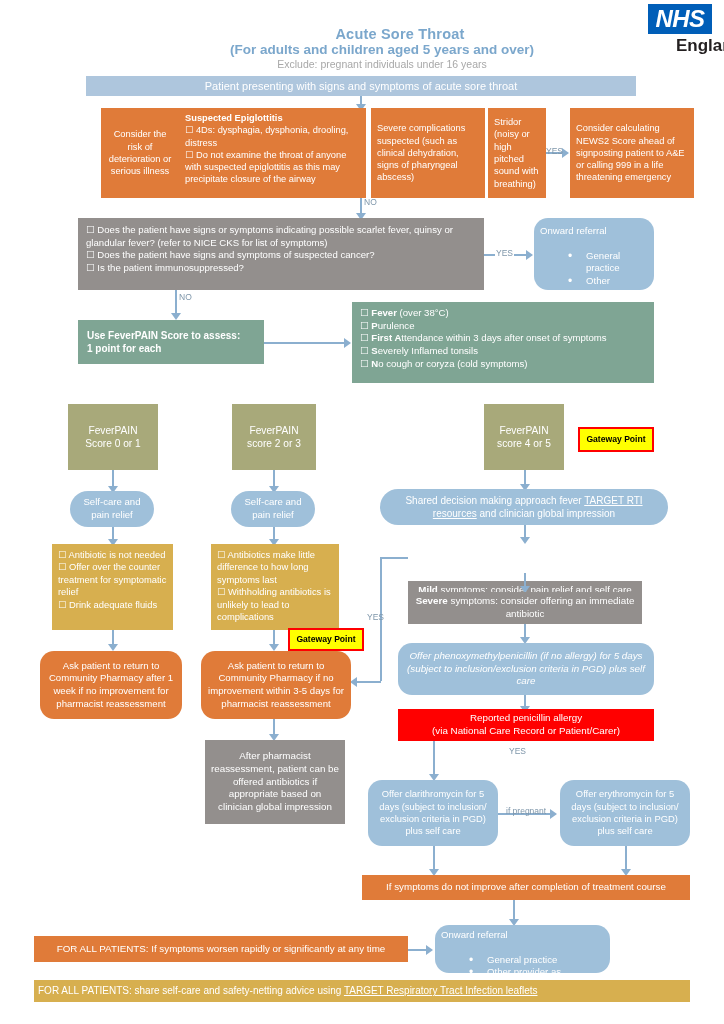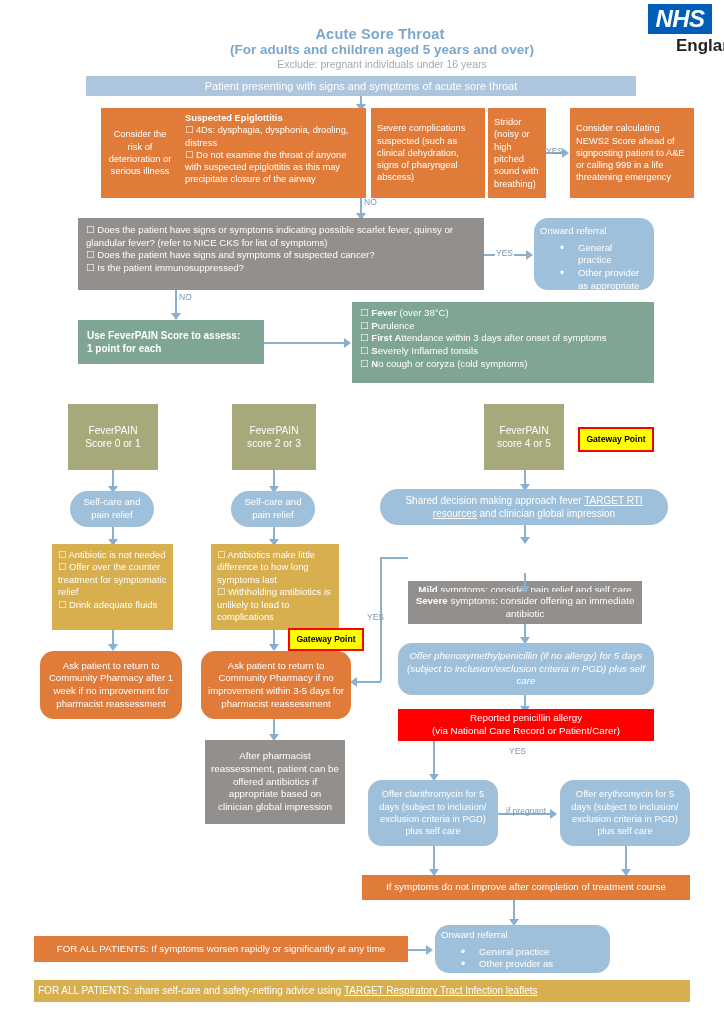--- a/index.html
+++ b/index.html
@@ -44,30 +44,30 @@
   .hline{height:1.6px;}
   .arrow-d{position:absolute;width:0;height:0;border-left:5px solid transparent;
      border-right:5px solid transparent;border-top:7px solid #8BAFCF;}
   .arrow-r{position:absolute;width:0;height:0;border-top:5px solid transparent;
      border-bottom:5px solid transparent;border-left:7px solid #8BAFCF;}
   .arrow-l{position:absolute;width:0;height:0;border-top:5px solid transparent;
      border-bottom:5px solid transparent;border-right:7px solid #8BAFCF;}
   .lbl{position:absolute;font-size:8.5px;color:#7E96AA;background:#fff;padding:0 1px;white-space:nowrap;}
 
   .cb{font-family:"DejaVu Sans", sans-serif;}
-  ul.bul{margin:4px;padding-left:16px;list-style:none;}
+  ul.bul{margin:12px;padding-left:16px;list-style:none;}
   ul.bul li{position:relative;padding-left:18px;margin:0;}
   ul.bul li:before{content:"\2022";position:absolute;left:0;top:-1px;font-size:12px;color:#ffffff;}
   u{text-decoration:underline;}
   .bold{font-weight:bold;}
 </style>
 </head>
 <body>
 
-<div class="abs" id="title1" style="left:180px;top:26px;width:400px;">Acute Sore Throat</div>
+<div class="abs" id="title1" style="left:200px;top:26px;width:400px;">Acute Sore Throat</div>
 <div class="abs" id="title2" style="left:152px;top:42px;width:460px;">(For adults and children aged 5 years and over)</div>
 <div class="abs" id="title3" style="left:182px;top:58px;width:400px;">Exclude: pregnant individuals under 16 years</div>
 
 <div class="abs" id="nhs-logo" style="left:648px;top:4px;width:64px;height:30px;">
   <span>NHS</span>
 </div>
 <div class="abs" id="nhs-england" style="left:676px;top:36px;width:72px;">England</div>
 
 <div class="abs box c-headband" style="left:86px;top:76px;width:550px;height:20px;font-size:11px;">
   <span>Patient presenting with signs and symptoms of acute sore throat</span>

